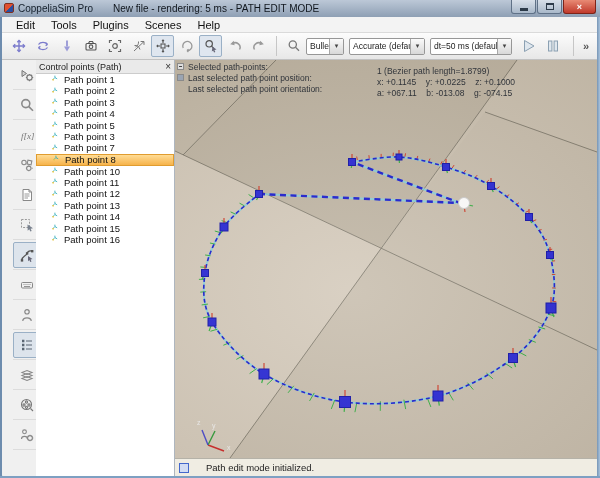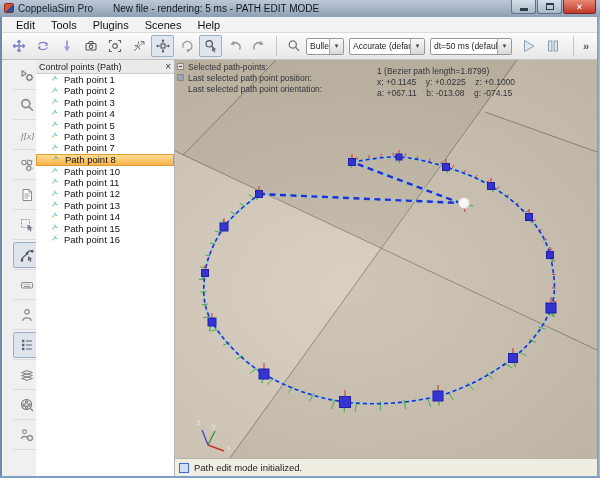--- a/index.html
+++ b/index.html
@@ -67,21 +67,21 @@
   .info-row{position:absolute;left:0;height:11px;width:422px;}
   .info-label{position:absolute;left:13px;top:0;white-space:nowrap;}
   .info-value{position:absolute;left:202px;top:4px;white-space:pre;}
   .tgl{position:absolute;left:2px;top:1px;width:7px;height:7px;border:1px solid #8a8a8a;
     background:#ddd;box-sizing:border-box;}
   .tgl.minus:after{content:"";display:block;margin:2px 1px;height:1px;background:#444;}
   .tgl.solid{background:#9aa4b2;}
   
   .statusbar{position:absolute;left:175px;top:458px;width:422px;height:18px;background:#f0ede3;
     border-top:1px solid #b5b2a8;display:flex;align-items:center;padding-left:4px;box-sizing:border-box;
-    font-size:9.5px;color:#1c1c1c;}
+    font-size:9.5px;color:#1c1c1c;gap:12px;}
   .st-ico{width:8px;height:8px;border:1px solid #4468cc;background:#d3ddf4;margin-right:5px;flex:none;}
   
   .b-left{position:absolute;left:0;top:17px;width:2px;height:461px;background:#6d8cae;}
   .b-right{position:absolute;left:597px;top:17px;width:3px;height:461px;background:linear-gradient(90deg,#7795b5,#a9c3dd);}
   .b-bottom{position:absolute;left:0;top:476px;width:600px;height:2px;background:#7ea0c2;}
 </style>
 </head>
 <body>
 
 <div class="win">

